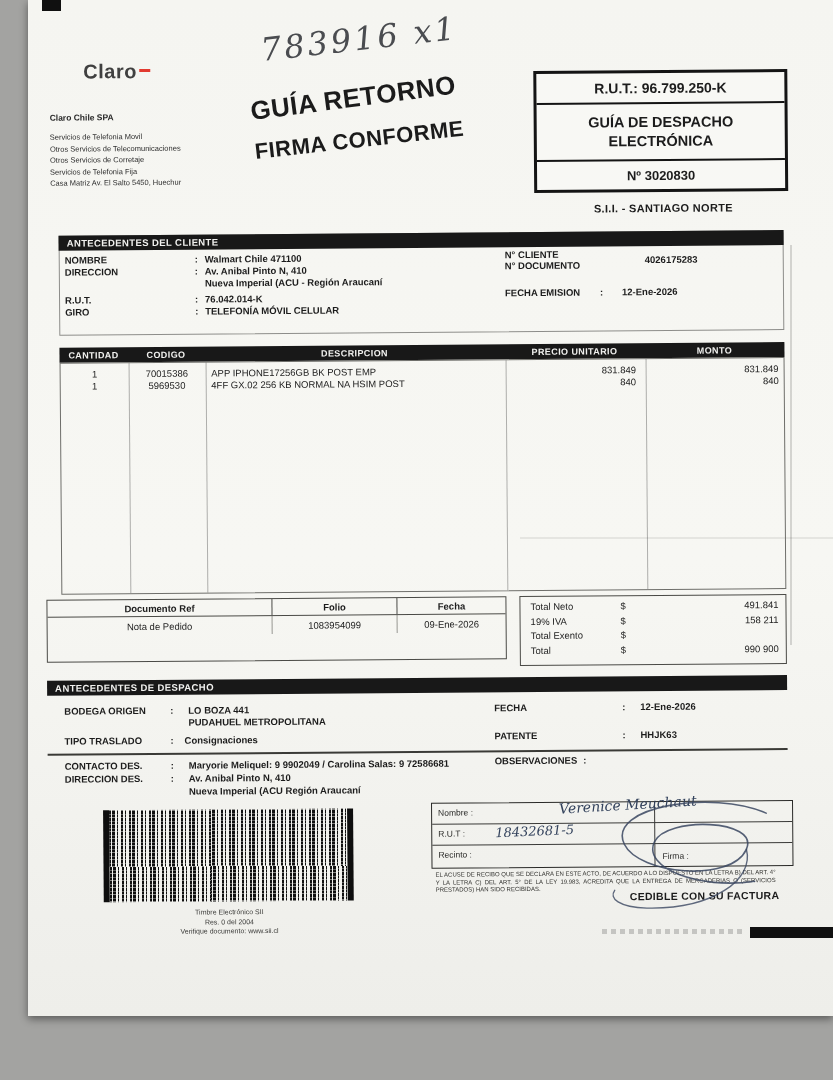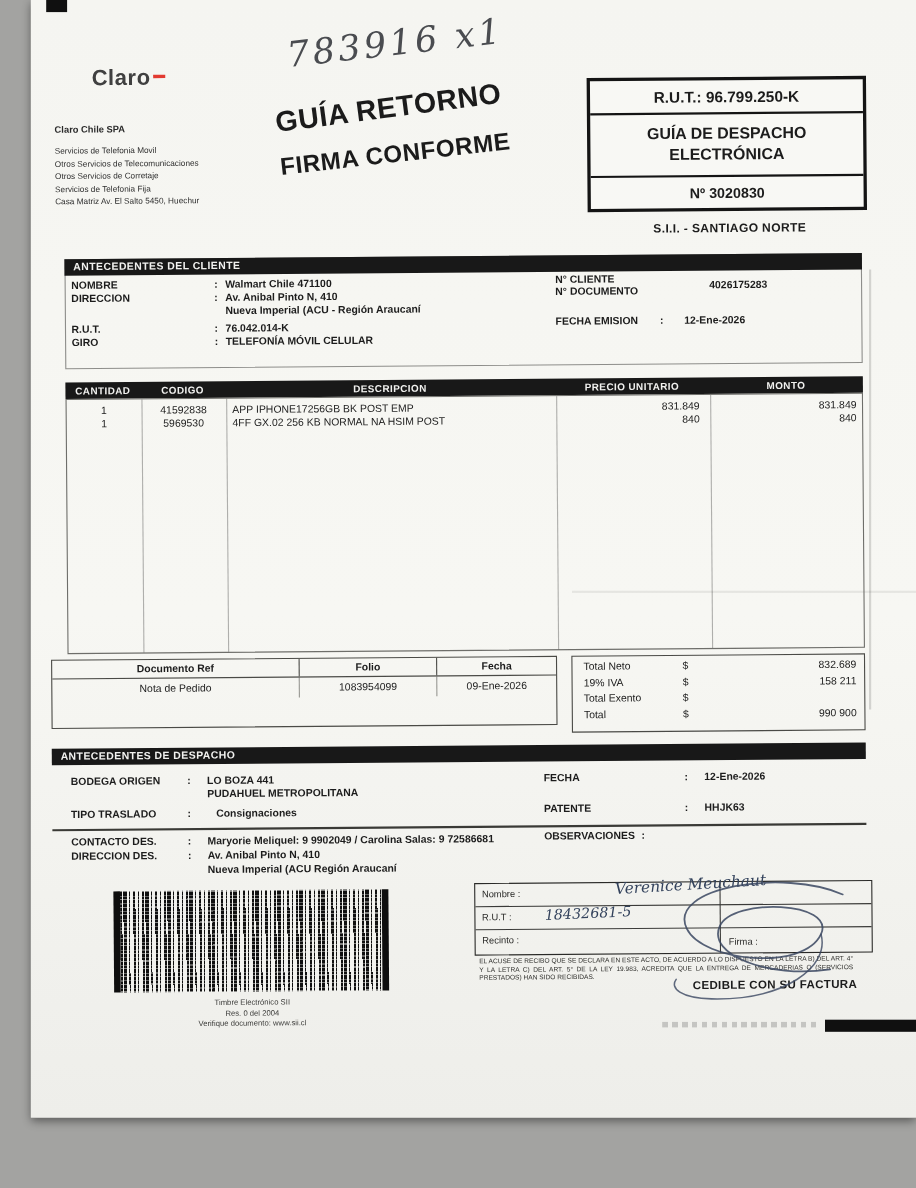--- a/index.html
+++ b/index.html
@@ -193,21 +193,21 @@
       <span style="width:140px">PRECIO UNITARIO</span>
       <span style="width:140px">MONTO</span>
     </div>
     <div class="abs items-body">
       <div class="vline" style="left:68px"></div>
       <div class="vline" style="left:145px"></div>
       <div class="vline" style="left:445px"></div>
       <div class="vline" style="left:585px"></div>
       <div class="irow" style="top:5px">
         <span class="c1">1</span>
-        <span class="c2">41592838</span>
+        <span class="c2">70015386</span>
         <span class="c3">APP IPHONE17256GB BK POST EMP</span>
         <span class="c4">831.849</span>
         <span class="c5">831.849</span>
       </div>
       <div class="irow" style="top:17px">
         <span class="c1">1</span>
         <span class="c2">5969530</span>
         <span class="c3">4FF GX.02 256 KB NORMAL NA HSIM POST</span>
         <span class="c4">840</span>
         <span class="c5">840</span>
@@ -224,21 +224,21 @@
         <span class="rc1">Nota de Pedido</span>
         <span class="rc2">1083954099</span>
         <span class="rc3">09-Ene-2026</span>
       </div>
     </div>
 
     <div class="abs totbox">
       <div class="trow">
         <span class="tl">Total Neto</span>
         <span class="tc">$</span>
-        <span class="tv">832.689</span>
+        <span class="tv">491.841</span>
       </div>
       <div class="trow">
         <span class="tl">19% IVA</span>
         <span class="tc">$</span>
         <span class="tv">158 211</span>
       </div>
       <div class="trow">
         <span class="tl">Total Exento</span>
         <span class="tc">$</span>
         <span class="tv"></span>
@@ -256,21 +256,21 @@
       <span class="lbl w106">BODEGA ORIGEN</span>
         <span class="colon"></span>
         <span class="val" style="margin-left:8px">LO BOZA 441</span>
     </div>
     <div class="abs frow" style="left:186px;top:715px">
       <span class="val">PUDAHUEL  METROPOLITANA</span>
     </div>
     <div class="abs frow" style="left:62px;top:733px">
       <span class="lbl w106">TIPO TRASLADO</span>
         <span class="colon"></span>
-        <span class="val" style="margin-left:16px">Consignaciones</span>
+        <span class="val" style="margin-left:4px">Consignaciones</span>
     </div>
     <div class="abs frow" style="left:492px;top:703px">
       <span class="lbl w128">FECHA</span>
         <span class="colon"></span>
         <span class="val" style="margin-left:8px">12-Ene-2026</span>
     </div>
     <div class="abs frow" style="left:492px;top:731px">
       <span class="lbl w128">PATENTE</span>
         <span class="colon"></span>
         <span class="val" style="margin-left:8px">HHJK63</span>

